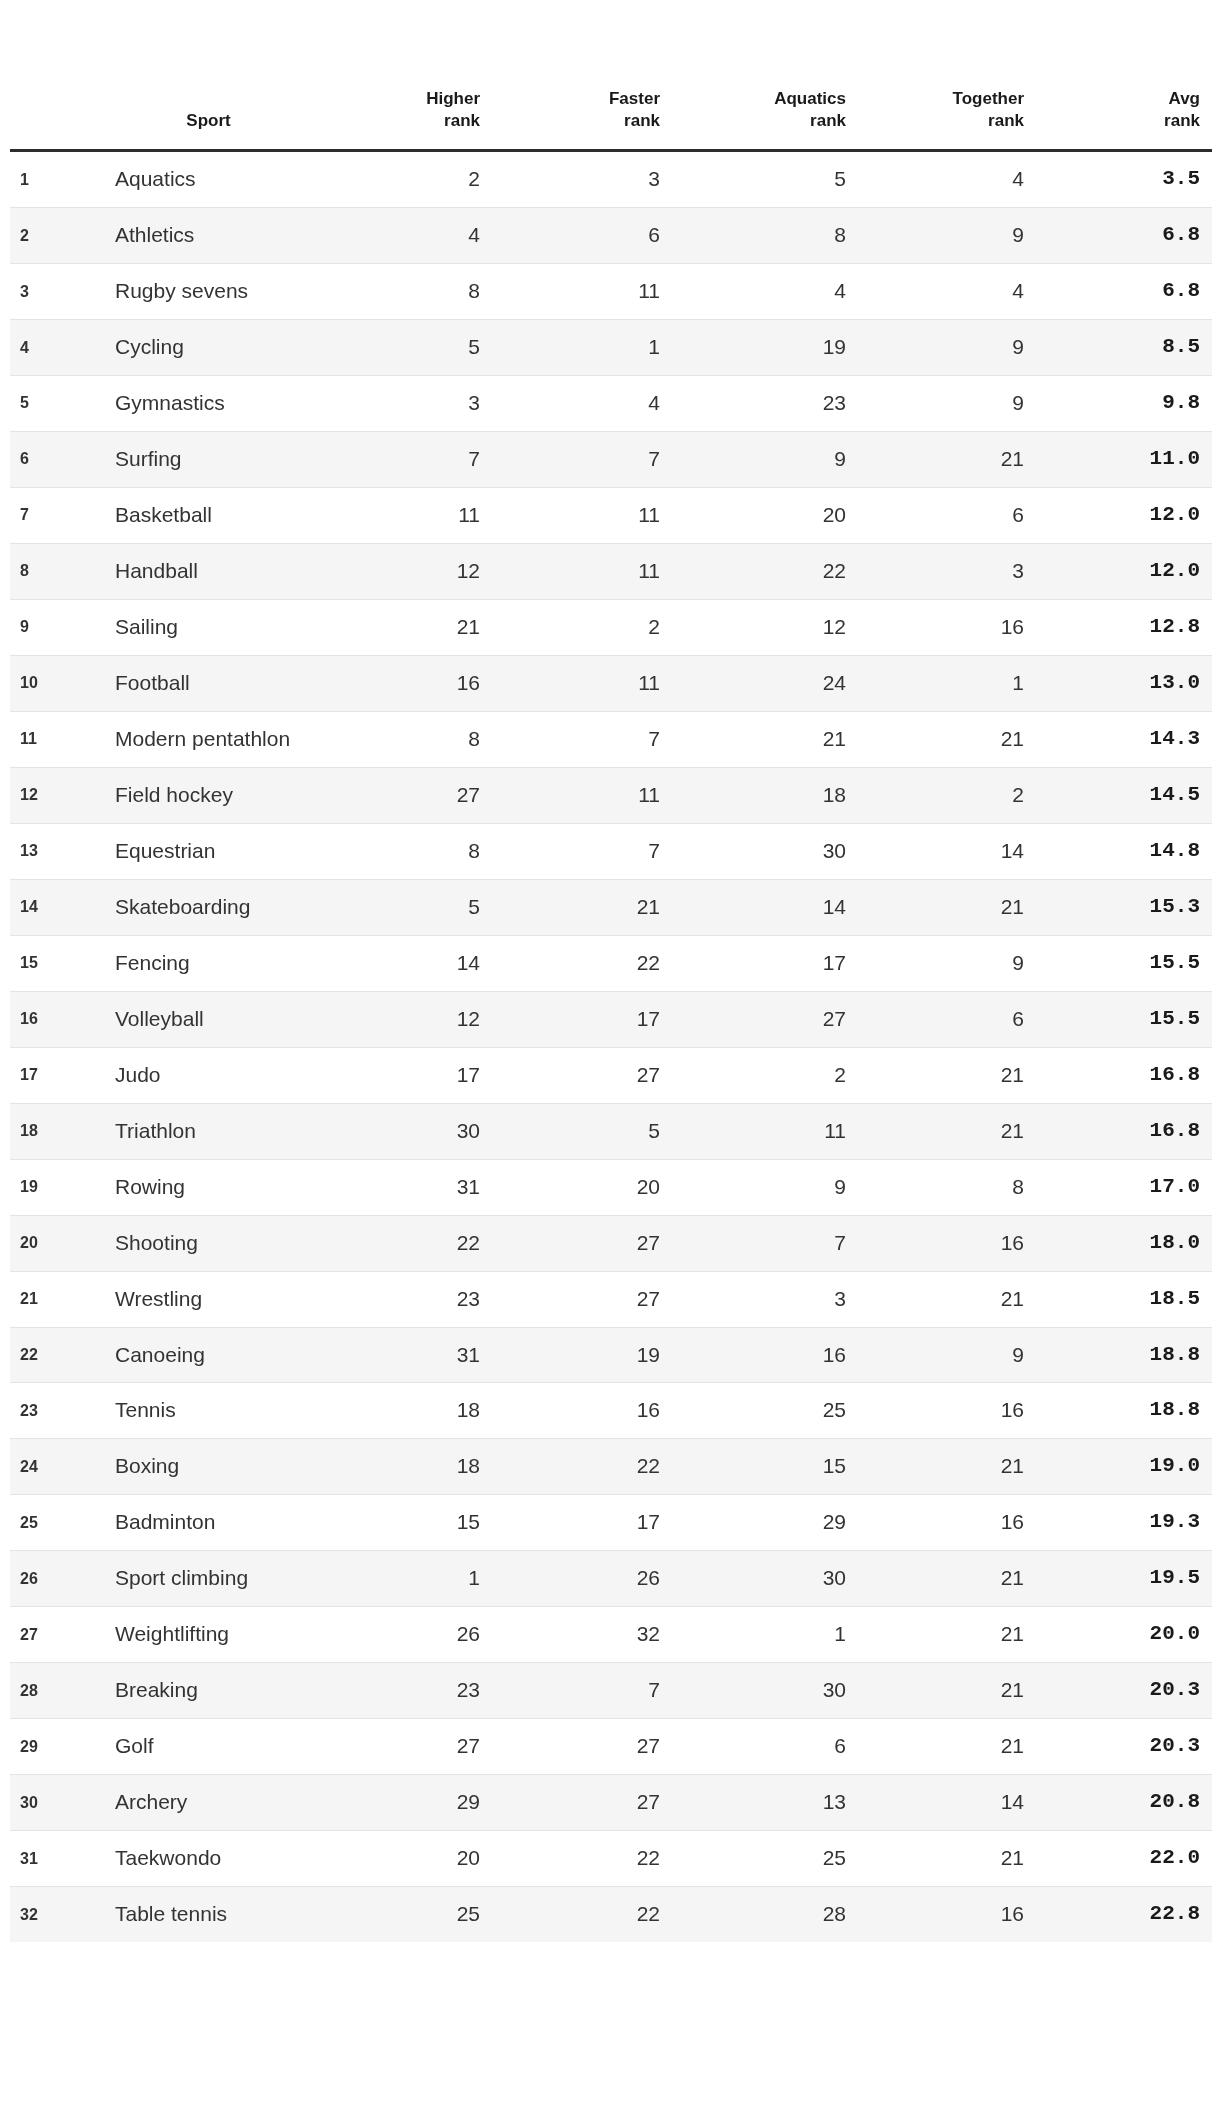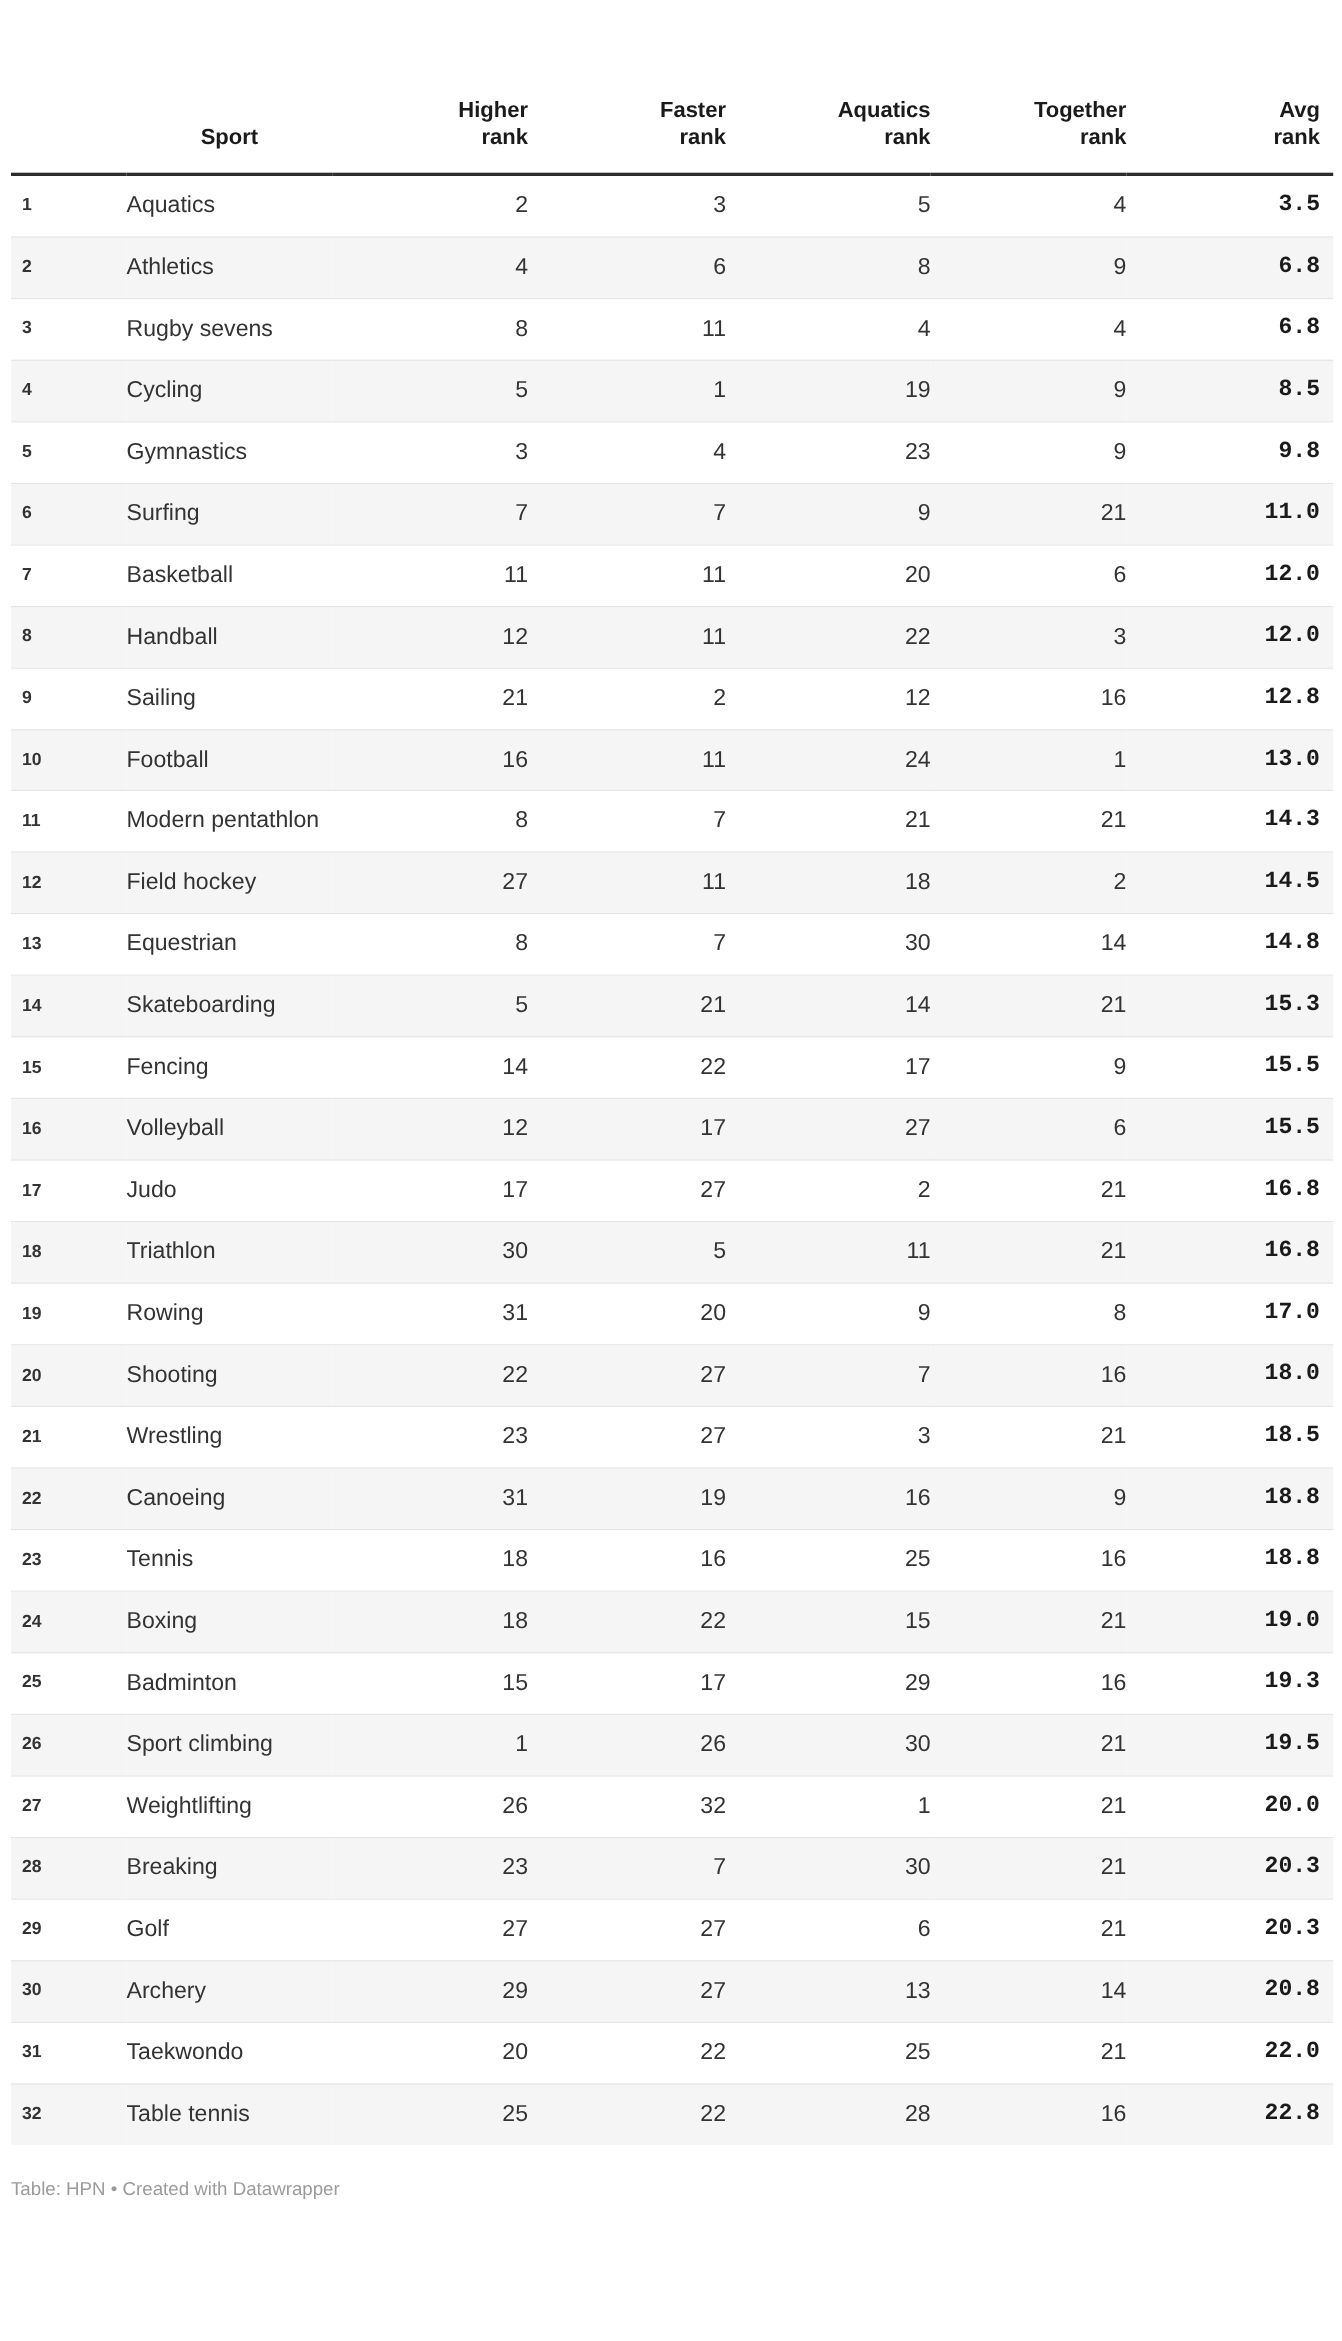--- a/index.html
+++ b/index.html
@@ -42,21 +42,21 @@
   }
   col.c0{width:105px;}
   col.c1{width:187px;}
   col.c2{width:178px;}
   col.c3{width:180px;}
   col.c4{width:186px;}
   col.c5{width:178px;}
   col.c6{width:188px;}
   thead th{
     vertical-align:bottom;
-    font-size:20px;
+    font-size:17px;
     font-weight:700;
     color:var(--heading);
     line-height:1.27;
     padding:36px 0 18px 0;
     border-bottom:3px solid var(--rule);
   }
   thead th.align-left{text-align:center;}
   thead th.align-right{text-align:right;}
   thead th.col-avg{padding-right:12px;}
   tbody td{
@@ -418,14 +418,13 @@
           <td class="align-left col-sport">Table tennis</td>
           <td class="align-right col-higher">25</td>
           <td class="align-right col-faster">22</td>
           <td class="align-right col-stronger">28</td>
           <td class="align-right col-together">16</td>
           <td class="align-right col-avg">22.8</td>
         </tr>
       </tbody>
   </table>
 
-  <div class="footer">Table: HPN • Created with Datawrapper</div>
 </div>
 
 </body></html>

